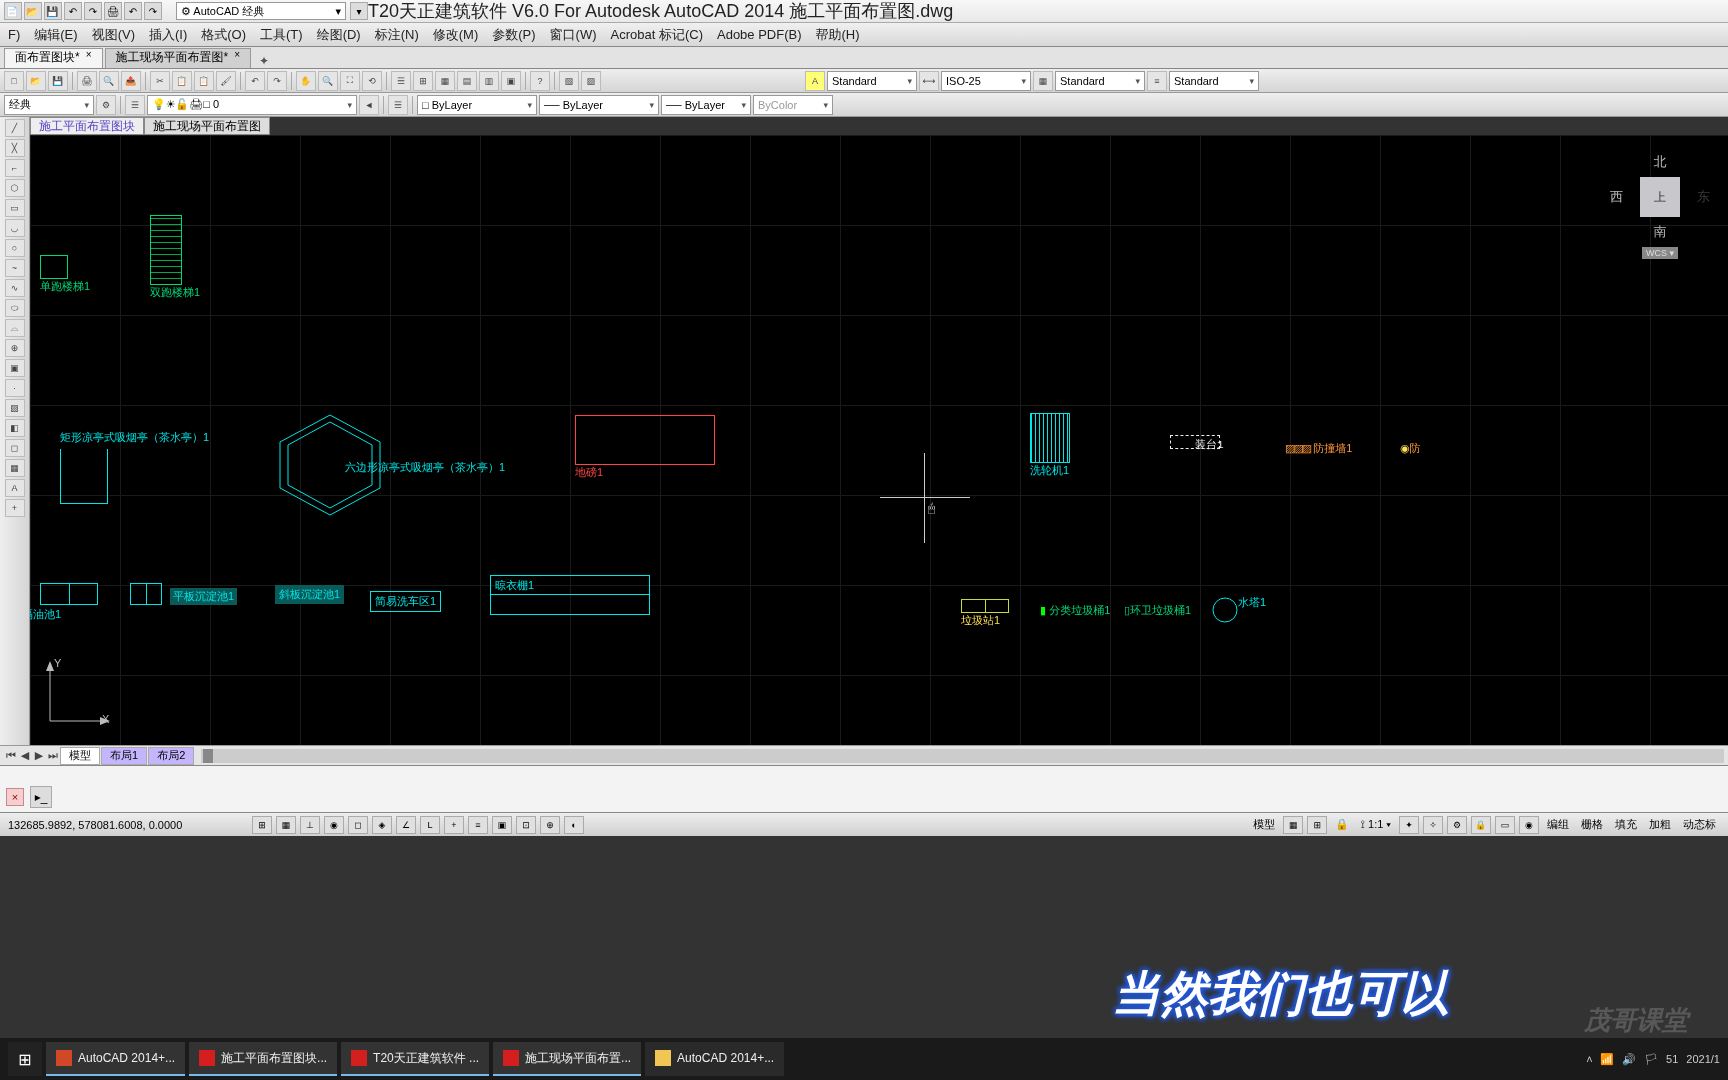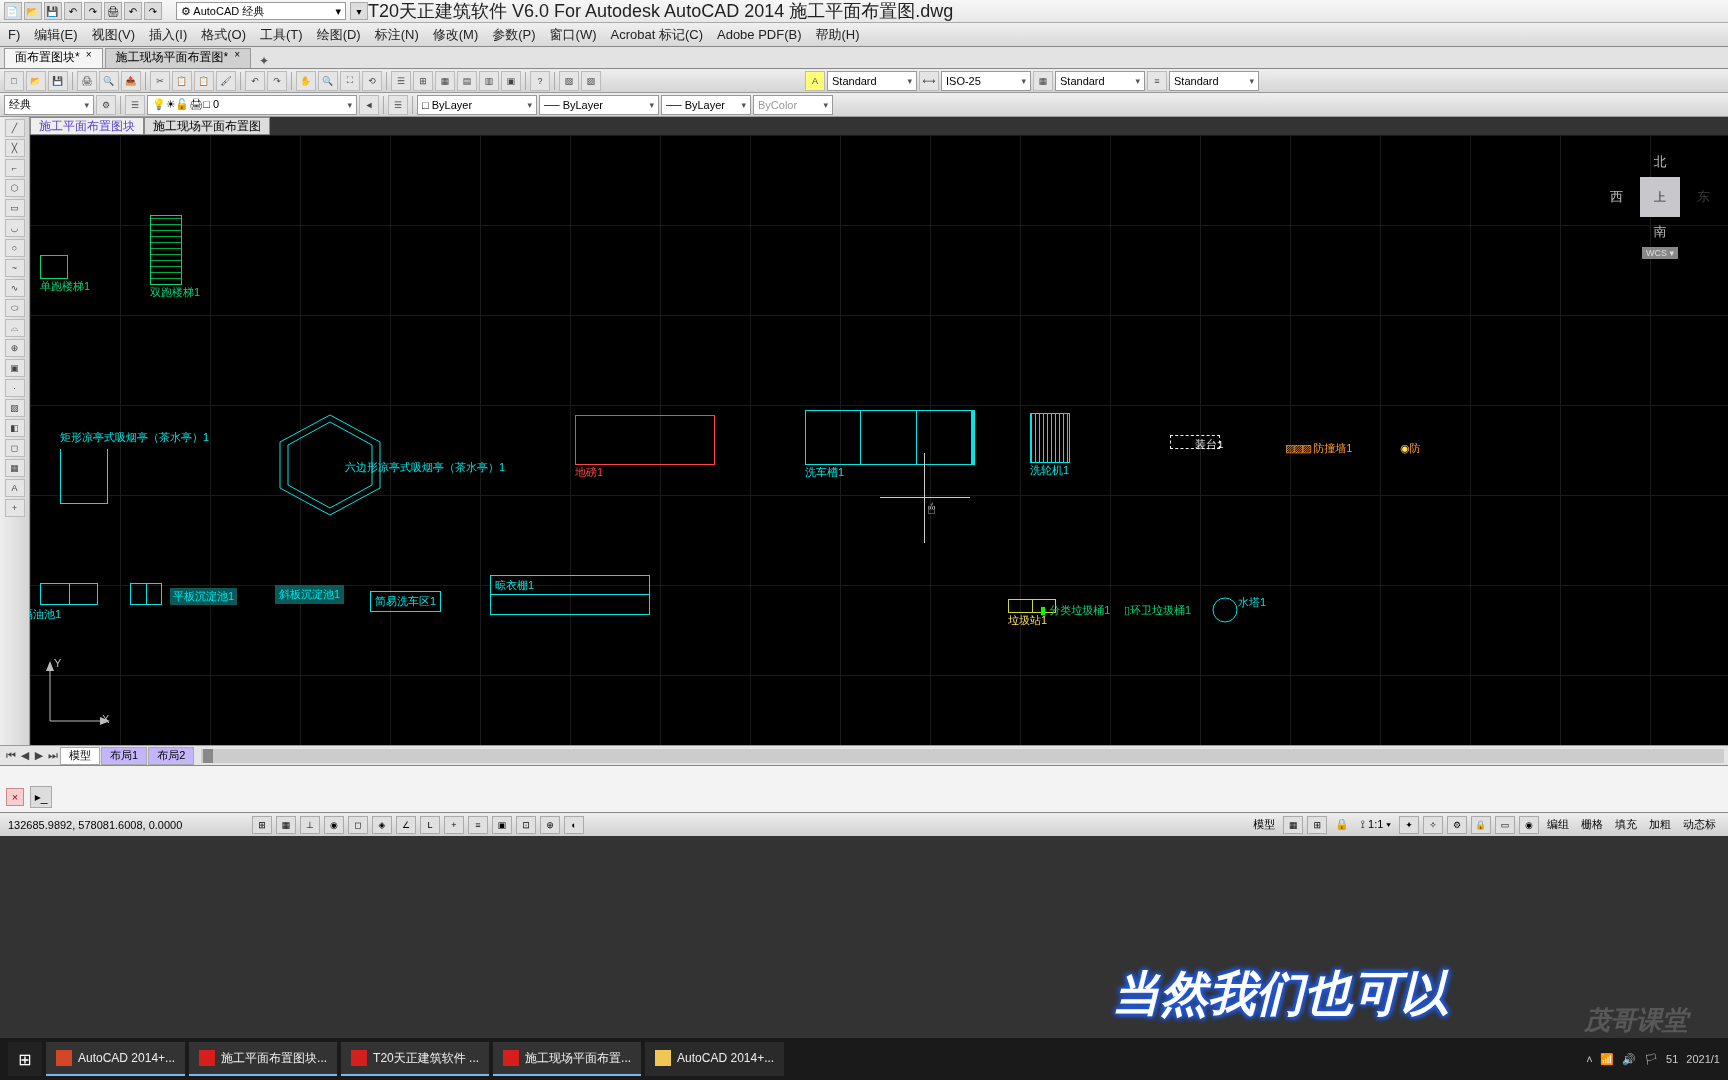--- a/index.html
+++ b/index.html
@@ -297,28 +297,20 @@
       <svg width="120" height="110">
           <polygon points="60,5 110,32 110,78 60,105 10,78 10,32" fill="none" stroke="#00e5e5" stroke-width="1"></polygon>
           <polygon points="60,12 102,35 102,75 60,98 18,75 18,35" fill="none" stroke="#00e5e5" stroke-width="1"></polygon>
         </svg>
       <div class="block-label cyan" style="position:absolute;left:75px;top:50px">六边形凉亭式吸烟亭（茶水亭）1</div>
     </div>
     <div class="block" style="left:545px;top:280px">
       <div style="width:140px;height:50px;border:1px solid #ff4444"></div>
       <div class="block-label red">地磅1</div>
     </div>
-    <div class="block" style="left:775px;top:275px">
-      <div style="width:170px;height:55px;border:1px solid #00e5e5;display:flex">
-          <div style="flex:1;border-right:1px solid #00e5e5"></div>
-          <div style="flex:1;border-right:1px solid #00e5e5"></div>
-          <div style="flex:1;border-right:3px solid #00e5e5"></div>
-        </div>
-      <div class="block-label cyan">洗车槽1</div>
-    </div>
     <div class="block" style="left:1000px;top:278px">
       <div style="width:40px;height:50px;border:1px solid #00e5e5;background:repeating-linear-gradient(90deg,#00e5e5 0 1px,transparent 1px 4px)"></div>
       <div class="block-label cyan">洗轮机1</div>
     </div>
     <div class="block" style="left:1140px;top:300px">
       <div style="width:50px;height:14px;border:1px dashed #eee"></div>
       <div class="block-label white" style="position:absolute;left:25px;top:2px">装台1</div>
     </div>
     <div class="block" style="left:1255px;top:306px">
       <div class="block-label orange"><span style="letter-spacing:-2px">▨▨▨</span> <span>防撞墙1</span></div>
@@ -345,21 +337,21 @@
       <div class="block-label cyan" style="background:#0a5a5a;padding:2px 4px">斜板沉淀池1</div>
     </div>
     <div class="block" style="left:340px;top:456px">
       <div class="block-label cyan" style="border:1px solid #00e5e5;padding:2px 4px">简易洗车区1</div>
     </div>
     <div class="block" style="left:460px;top:440px">
       <div style="width:160px;height:40px;border:1px solid #00e5e5">
         <div style="height:50%;border-bottom:1px solid #00e5e5;display:flex;align-items:center;padding-left:4px" class="block-label cyan">晾衣棚1</div>
       </div>
     </div>
-    <div class="block" style="left:978px;top:464px">
+    <div class="block" style="left:931px;top:464px">
       <div style="width:48px;height:14px;border:1px solid #ccda33;display:flex">
           <div style="flex:1;border-right:1px solid #ccda33"></div>
           <div style="flex:1"></div>
         </div>
       <div class="block-label yellow">垃圾站1</div>
     </div>
     <div class="block" style="left:1010px;top:468px">
       <div class="block-label green"><span style="color:#0f0">▮</span> <span>分类垃圾桶1</span></div>
     </div>
     <div class="block" style="left:1094px;top:468px">

